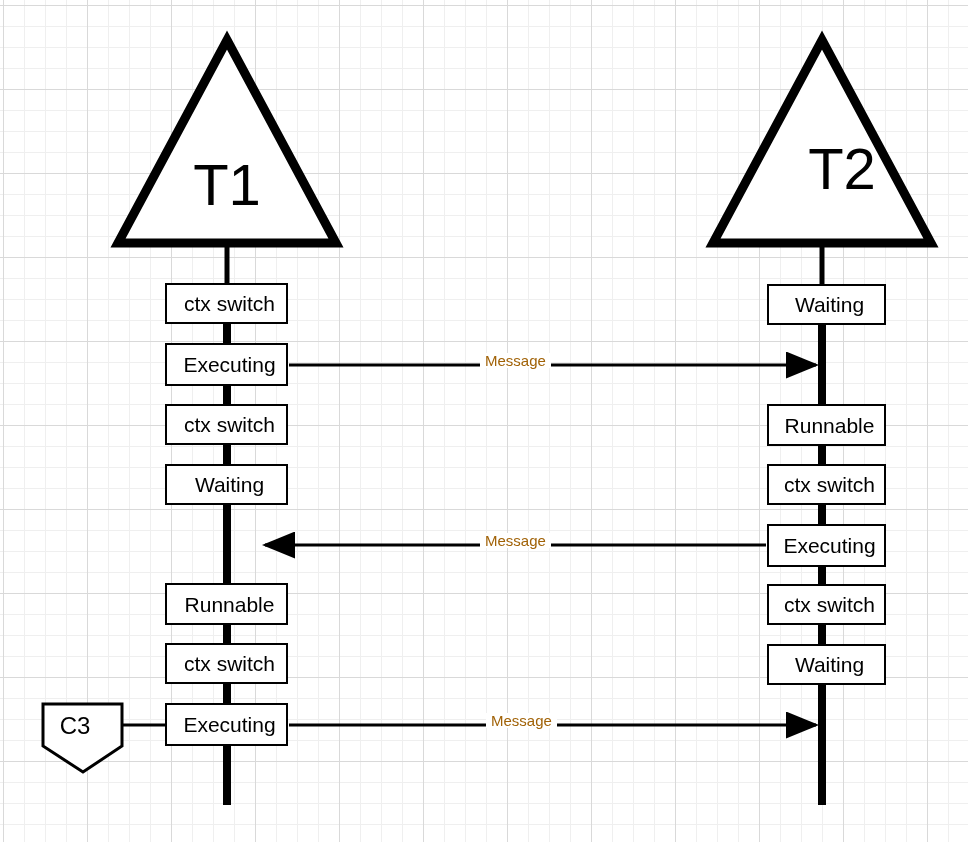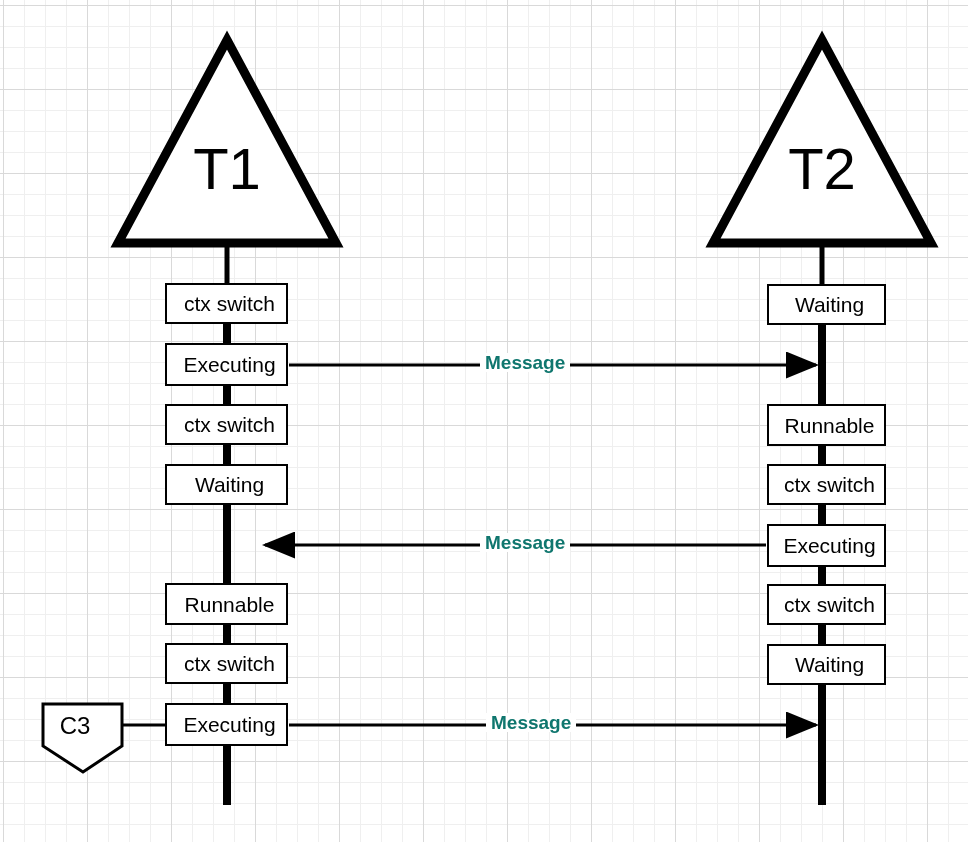--- a/index.html
+++ b/index.html
@@ -54,26 +54,25 @@
     font-size: 21px;
     color: #000000;
     line-height: 1;
     white-space: nowrap;
     padding-left: 6px;
   }
   .msg-label {
     position: absolute;
     background: #ffffff;
     font-family: "Liberation Sans", sans-serif;
-    font-size: 19px;
-    color: #0f766e;
+    font-size: 15px;
+    color: #a16207;
     line-height: 1;
     padding: 0 5px;
     white-space: nowrap;
-    font-weight: bold;
   }
   .tag-label {
     position: absolute;
     font-family: "Liberation Sans", sans-serif;
     font-size: 24px;
     color: #000000;
     line-height: 1;
     white-space: nowrap;
     text-align: center;
   }
@@ -107,22 +106,22 @@
     <line x1="289" y1="365" x2="816" y2="365" stroke="#000000" stroke-width="3" marker-end="url(#arrow-right)"></line>
 
     <line x1="766" y1="545" x2="265" y2="545" stroke="#000000" stroke-width="3" marker-end="url(#arrow-left)"></line>
 
     <line x1="289" y1="725" x2="816" y2="725" stroke="#000000" stroke-width="3" marker-end="url(#arrow-right)"></line>
 
     <polygon points="43,704 122,704 122,746 83,772 43,746" fill="#ffffff" stroke="#000000" stroke-width="3" stroke-linejoin="miter"></polygon>
     <line x1="122" y1="725" x2="166" y2="725" stroke="#000000" stroke-width="3"></line>
   </svg>
 
-  <div class="actor-label" style="left:177px; top:140px; width:100px;">T1</div>
-  <div class="actor-label" style="left:772px; top:140px; width:100px;">T2</div>
+  <div class="actor-label" style="left:177px; top:156px; width:100px;">T1</div>
+  <div class="actor-label" style="left:792px; top:140px; width:100px;">T2</div>
 
   <div class="state-box" style="left:165px; top:283px; width:123px; height:41px;">ctx switch</div>
 
   <div class="state-box" style="left:165px; top:343px; width:123px; height:43px;">Executing</div>
 
   <div class="state-box" style="left:165px; top:404px; width:123px; height:41px;">ctx switch</div>
 
   <div class="state-box" style="left:165px; top:464px; width:123px; height:41px;">Waiting</div>
 
   <div class="state-box" style="left:165px; top:583px; width:123px; height:42px;">Runnable</div>

